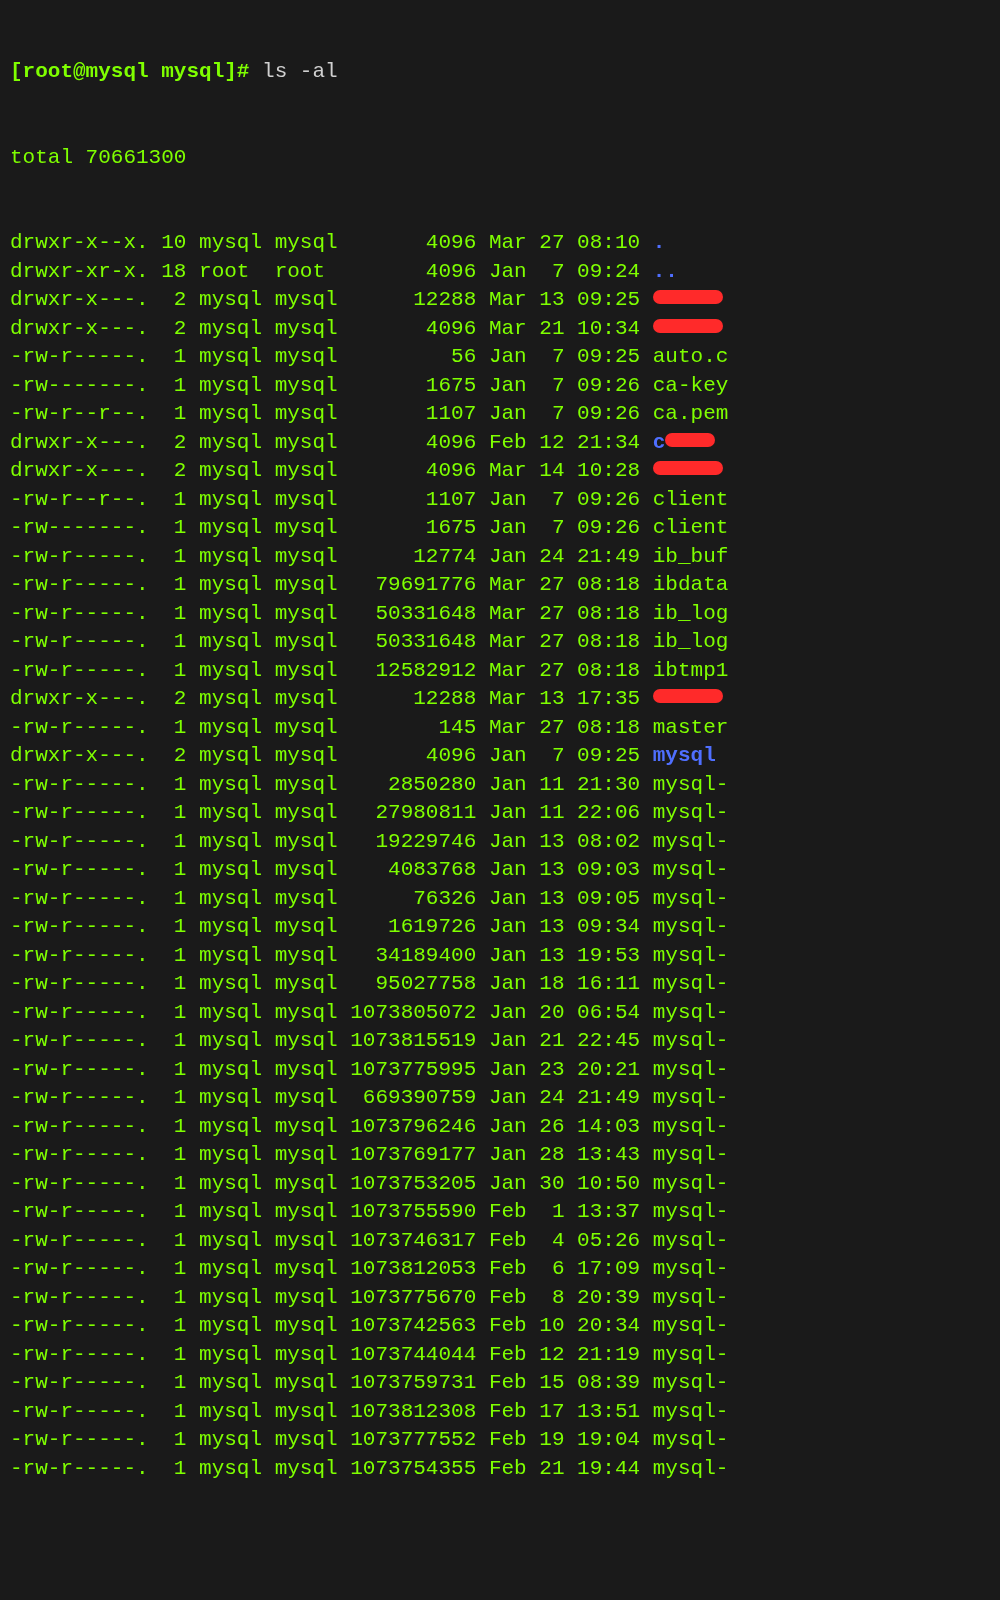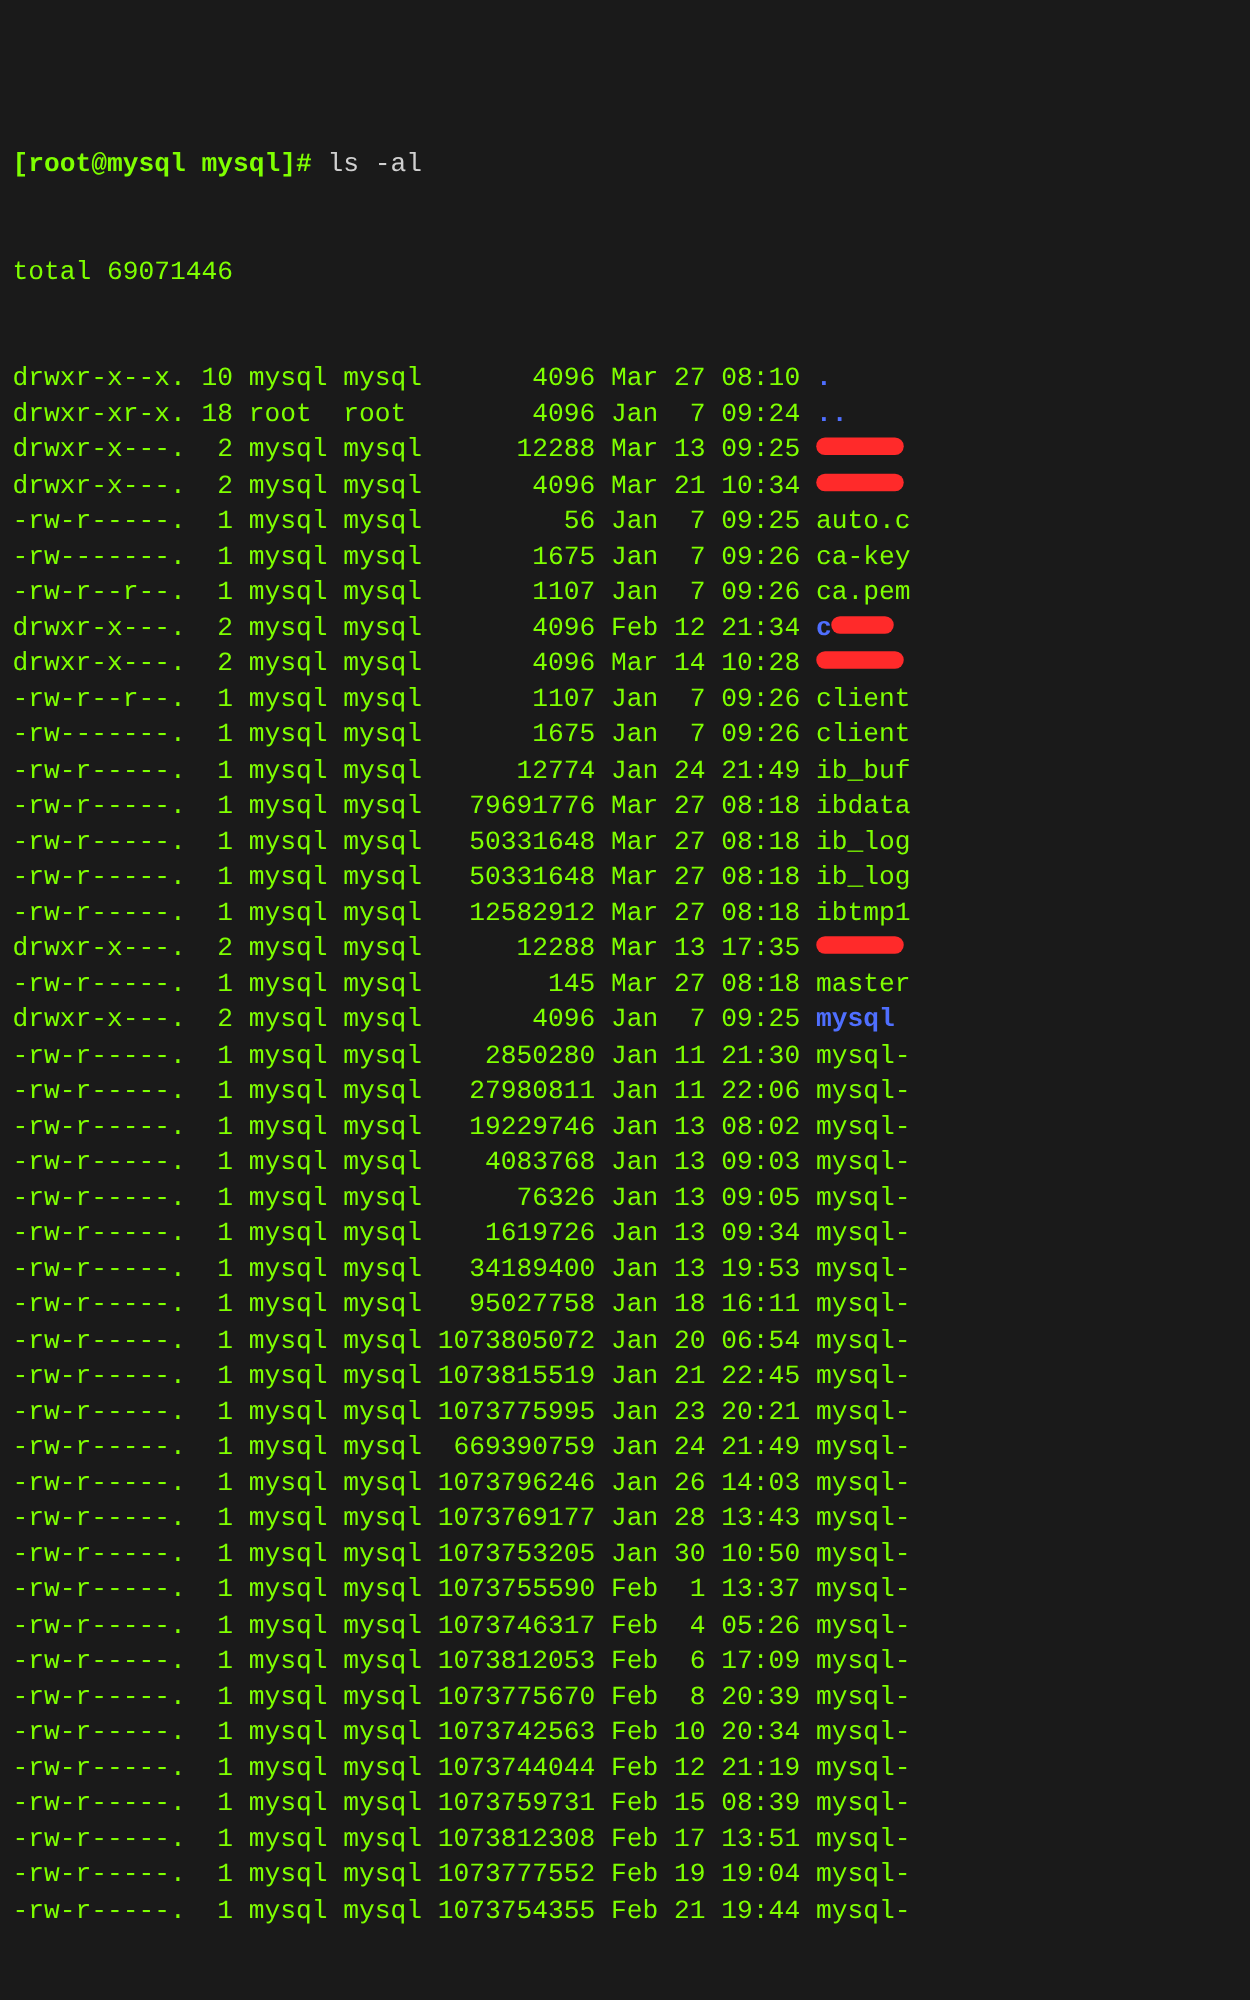--- a/index.html
+++ b/index.html
@@ -8,23 +8,22 @@
     background: #1a1a1a;
     font-family: "Menlo", "Consolas", "Courier New", monospace;
     font-size: 21px;
     line-height: 28.5px;
     color: #7fff00;
     overflow: hidden;
     width: 1000px;
     height: 1600px;
   }
   .terminal {
-    padding: 18px 10px;
+    padding: 1px 10px;
     white-space: pre;
-    margin-top: 44px;
   }
   .prompt-user { color: #7fff00; font-weight: bold; }
   .prompt-cmd  { color: #d0d0d0; }
   .g { color: #7fff00; }
   .blue { color: #4f6fff; font-weight: bold; }
   .redact {
     display: inline-block;
     width: 70px;
     height: 14px;
     background: #ff2a2a;
@@ -41,15 +40,15 @@
     vertical-align: middle;
     margin-top: -4px;
   }
   .line { white-space: pre; }
 </style>
 </head>
 <body>
 
 <div class="terminal">
   <div class="line"><span class="prompt-user">[root@mysql mysql]# </span><span class="prompt-cmd">ls -al</span></div>
-  <div class="line g">total 69071446</div>
+  <div class="line g">total 70661300</div>
   <div id="listing"><div class="line"><span class="g">drwxr-x--x. 10 mysql mysql       4096 Mar 27 08:10 </span><span class="blue">.</span></div><div class="line"><span class="g">drwxr-xr-x. 18 root  root        4096 Jan  7 09:24 </span><span class="blue">..</span></div><div class="line"><span class="g">drwxr-x---.  2 mysql mysql      12288 Mar 13 09:25 </span><span class="redact"></span></div><div class="line"><span class="g">drwxr-x---.  2 mysql mysql       4096 Mar 21 10:34 </span><span class="redact"></span></div><div class="line"><span class="g">-rw-r-----.  1 mysql mysql         56 Jan  7 09:25 </span><span class="g">auto.c</span></div><div class="line"><span class="g">-rw-------.  1 mysql mysql       1675 Jan  7 09:26 </span><span class="g">ca-key</span></div><div class="line"><span class="g">-rw-r--r--.  1 mysql mysql       1107 Jan  7 09:26 </span><span class="g">ca.pem</span></div><div class="line"><span class="g">drwxr-x---.  2 mysql mysql       4096 Feb 12 21:34 </span><span class="blue">c</span><span class="redact-sm"></span></div><div class="line"><span class="g">drwxr-x---.  2 mysql mysql       4096 Mar 14 10:28 </span><span class="redact"></span></div><div class="line"><span class="g">-rw-r--r--.  1 mysql mysql       1107 Jan  7 09:26 </span><span class="g">client</span></div><div class="line"><span class="g">-rw-------.  1 mysql mysql       1675 Jan  7 09:26 </span><span class="g">client</span></div><div class="line"><span class="g">-rw-r-----.  1 mysql mysql      12774 Jan 24 21:49 </span><span class="g">ib_buf</span></div><div class="line"><span class="g">-rw-r-----.  1 mysql mysql   79691776 Mar 27 08:18 </span><span class="g">ibdata</span></div><div class="line"><span class="g">-rw-r-----.  1 mysql mysql   50331648 Mar 27 08:18 </span><span class="g">ib_log</span></div><div class="line"><span class="g">-rw-r-----.  1 mysql mysql   50331648 Mar 27 08:18 </span><span class="g">ib_log</span></div><div class="line"><span class="g">-rw-r-----.  1 mysql mysql   12582912 Mar 27 08:18 </span><span class="g">ibtmp1</span></div><div class="line"><span class="g">drwxr-x---.  2 mysql mysql      12288 Mar 13 17:35 </span><span class="redact"></span></div><div class="line"><span class="g">-rw-r-----.  1 mysql mysql        145 Mar 27 08:18 </span><span class="g">master</span></div><div class="line"><span class="g">drwxr-x---.  2 mysql mysql       4096 Jan  7 09:25 </span><span class="blue">mysql</span></div><div class="line"><span class="g">-rw-r-----.  1 mysql mysql    2850280 Jan 11 21:30 </span><span class="g">mysql-</span></div><div class="line"><span class="g">-rw-r-----.  1 mysql mysql   27980811 Jan 11 22:06 </span><span class="g">mysql-</span></div><div class="line"><span class="g">-rw-r-----.  1 mysql mysql   19229746 Jan 13 08:02 </span><span class="g">mysql-</span></div><div class="line"><span class="g">-rw-r-----.  1 mysql mysql    4083768 Jan 13 09:03 </span><span class="g">mysql-</span></div><div class="line"><span class="g">-rw-r-----.  1 mysql mysql      76326 Jan 13 09:05 </span><span class="g">mysql-</span></div><div class="line"><span class="g">-rw-r-----.  1 mysql mysql    1619726 Jan 13 09:34 </span><span class="g">mysql-</span></div><div class="line"><span class="g">-rw-r-----.  1 mysql mysql   34189400 Jan 13 19:53 </span><span class="g">mysql-</span></div><div class="line"><span class="g">-rw-r-----.  1 mysql mysql   95027758 Jan 18 16:11 </span><span class="g">mysql-</span></div><div class="line"><span class="g">-rw-r-----.  1 mysql mysql 1073805072 Jan 20 06:54 </span><span class="g">mysql-</span></div><div class="line"><span class="g">-rw-r-----.  1 mysql mysql 1073815519 Jan 21 22:45 </span><span class="g">mysql-</span></div><div class="line"><span class="g">-rw-r-----.  1 mysql mysql 1073775995 Jan 23 20:21 </span><span class="g">mysql-</span></div><div class="line"><span class="g">-rw-r-----.  1 mysql mysql  669390759 Jan 24 21:49 </span><span class="g">mysql-</span></div><div class="line"><span class="g">-rw-r-----.  1 mysql mysql 1073796246 Jan 26 14:03 </span><span class="g">mysql-</span></div><div class="line"><span class="g">-rw-r-----.  1 mysql mysql 1073769177 Jan 28 13:43 </span><span class="g">mysql-</span></div><div class="line"><span class="g">-rw-r-----.  1 mysql mysql 1073753205 Jan 30 10:50 </span><span class="g">mysql-</span></div><div class="line"><span class="g">-rw-r-----.  1 mysql mysql 1073755590 Feb  1 13:37 </span><span class="g">mysql-</span></div><div class="line"><span class="g">-rw-r-----.  1 mysql mysql 1073746317 Feb  4 05:26 </span><span class="g">mysql-</span></div><div class="line"><span class="g">-rw-r-----.  1 mysql mysql 1073812053 Feb  6 17:09 </span><span class="g">mysql-</span></div><div class="line"><span class="g">-rw-r-----.  1 mysql mysql 1073775670 Feb  8 20:39 </span><span class="g">mysql-</span></div><div class="line"><span class="g">-rw-r-----.  1 mysql mysql 1073742563 Feb 10 20:34 </span><span class="g">mysql-</span></div><div class="line"><span class="g">-rw-r-----.  1 mysql mysql 1073744044 Feb 12 21:19 </span><span class="g">mysql-</span></div><div class="line"><span class="g">-rw-r-----.  1 mysql mysql 1073759731 Feb 15 08:39 </span><span class="g">mysql-</span></div><div class="line"><span class="g">-rw-r-----.  1 mysql mysql 1073812308 Feb 17 13:51 </span><span class="g">mysql-</span></div><div class="line"><span class="g">-rw-r-----.  1 mysql mysql 1073777552 Feb 19 19:04 </span><span class="g">mysql-</span></div><div class="line"><span class="g">-rw-r-----.  1 mysql mysql 1073754355 Feb 21 19:44 </span><span class="g">mysql-</span></div></div>
 </div>
 
 </body></html>

